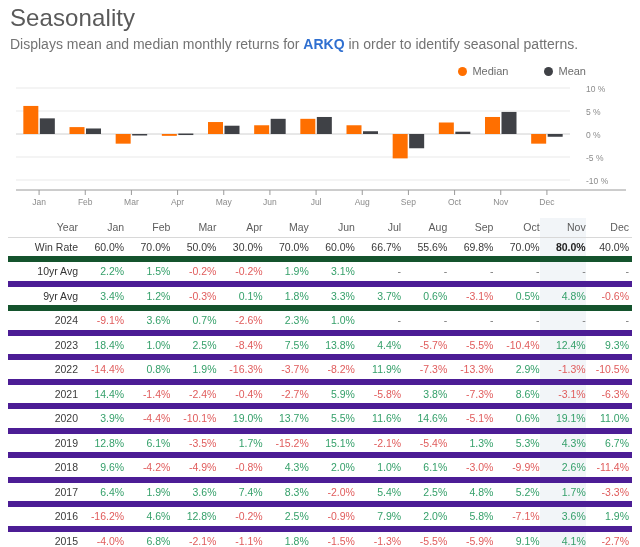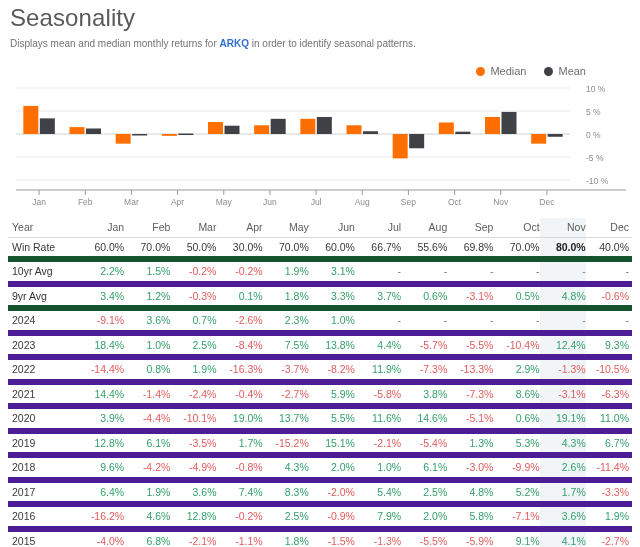--- a/index.html
+++ b/index.html
@@ -25,37 +25,37 @@
   
   .title {
     font-size: 24px;
     font-weight: 400;
     color: #5a5a5a;
     letter-spacing: .1px;
     margin: 7px 0 0 2px;
     line-height: 22px;
   }
   .subtitle {
-    font-size: 10px;
+    font-size: 14px;
     color: #737373;
     margin: 8px 0 0 2px;
     line-height: 14px;
   }
   .ticker-link {
     color: #2f6fd0;
     font-weight: bold;
     text-decoration: none;
   }
 
   
   .legend {
     display: flex;
     justify-content: flex-end;
     align-items: center;
-    gap: 18px;
+    gap: 36px;
     margin: 13px 46px 0 0;
     height: 14px;
   }
   .legend-item {
     display: flex;
     align-items: center;
     gap: 5px;
     font-size: 11px;
     color: #6d6d6d;
   }
@@ -84,21 +84,21 @@
   }
   .tbl th, .tbl td {
     padding: 0;
     height: 18.5px;
     text-align: right;
     font-weight: normal;
     white-space: nowrap;
     vertical-align: middle;
   }
   .tbl th.first, .tbl td.first {
-    text-align: left;
+    text-align: right;
     padding-left: 4px;
     width: 66px;
     margin-left: 28px;
   }
   .tbl td.last, .tbl th.last { padding-right: 3px; }
   thead th {
     color: #5d5d5d;
     font-size: 10.5px;
     border-bottom: 1px solid #d8d8d8;
     height: 22px;

